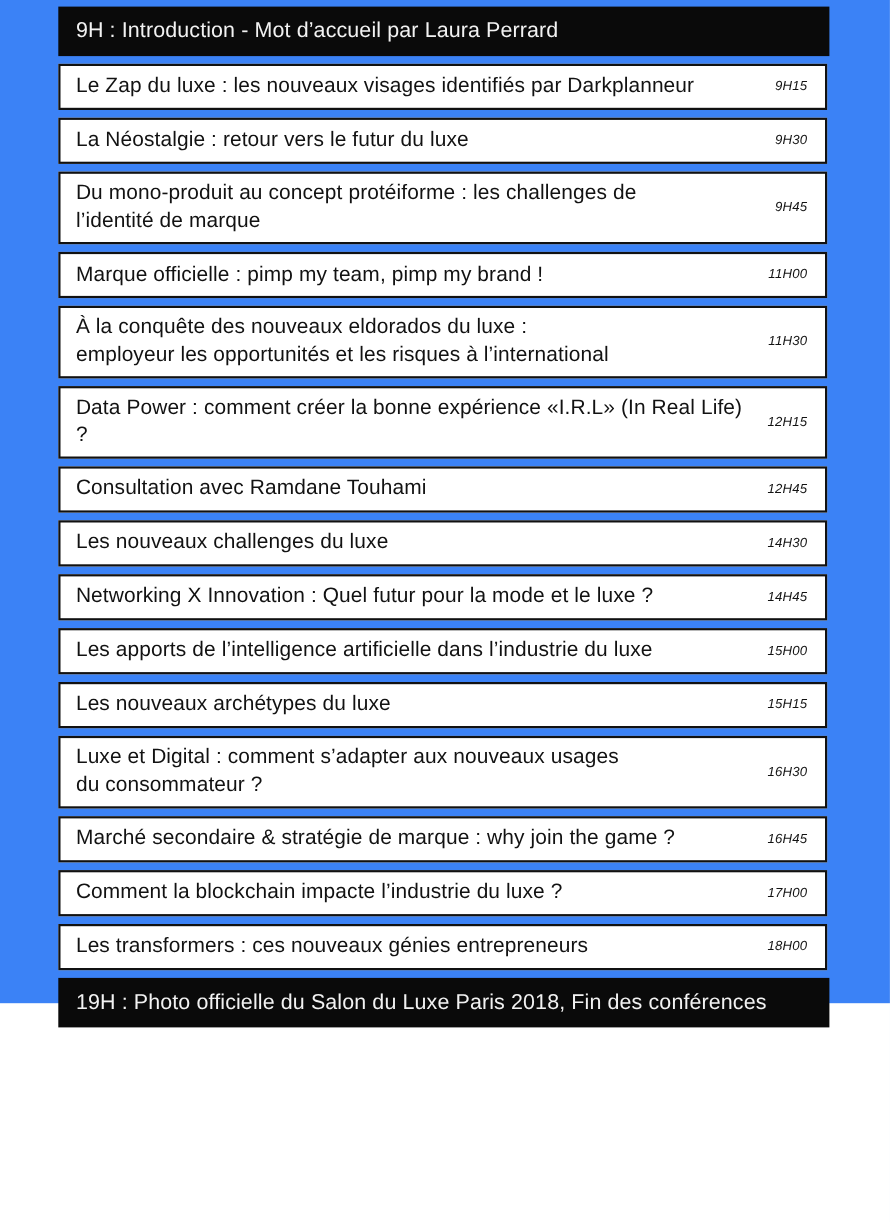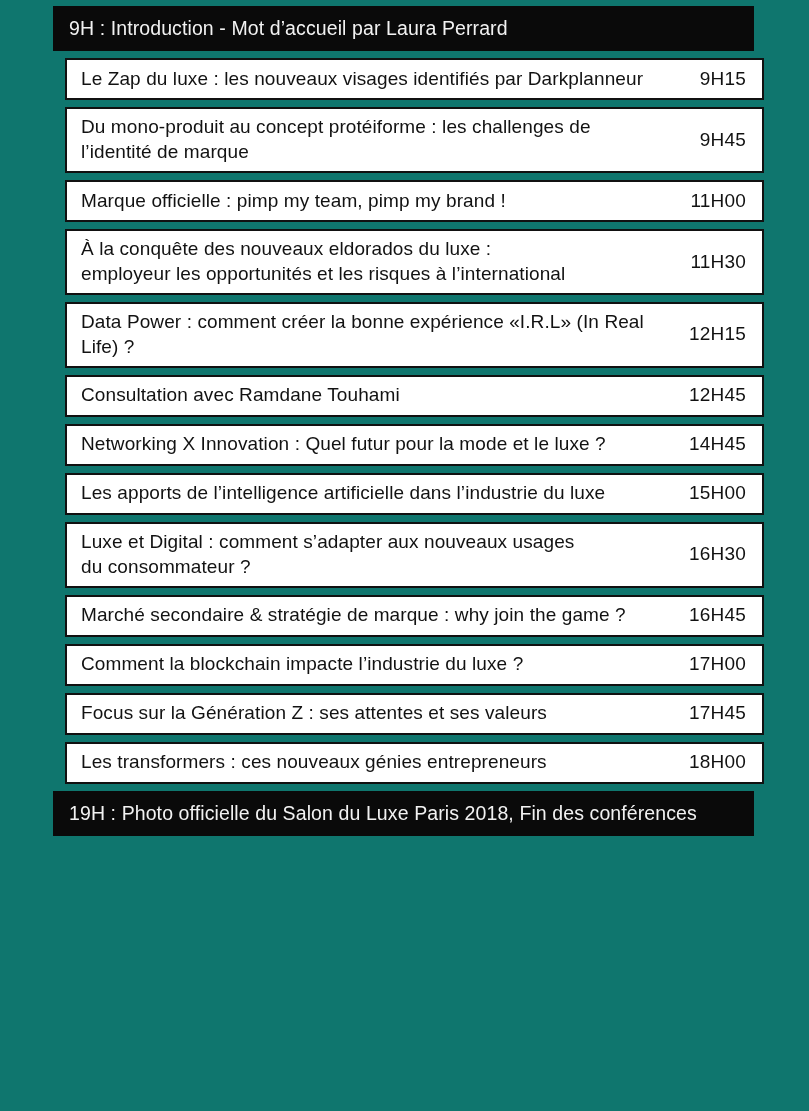--- a/index.html
+++ b/index.html
@@ -12,22 +12,22 @@
     width: 809px;
     height: 1111px;
     font-family: "Liberation Sans", "DejaVu Sans", sans-serif;
     -webkit-font-smoothing: antialiased;
     overflow: hidden;
   }
 
   .page {
     position: relative;
     width: 809px;
-    height: 1111px;
-    background: #0f766e;
+    height: 912px;
+    background: #3b82f6;
     box-sizing: border-box;
     padding-left: 26px;
   }
 
   .schedule {
     position: absolute;
     left: 53px;
     top: 6px;
     width: 701px;
   }
@@ -53,62 +53,67 @@
     white-space: pre-line;
   }
 
   
   .row {
     display: flex;
     align-items: center;
     justify-content: space-between;
     width: 699px;
     box-sizing: border-box;
-    margin-left: 12px;
+    margin-left: 0;
     margin-bottom: 7px;
     background: #ffffff;
     border: 2.5px solid #111111;
     min-height: 42px;
     padding: 5px 0 6px 0;
   }
   .row .session-title {
     font-size: 19px;
     line-height: 1.34;
     color: #121212;
     padding-left: 14px;
     padding-right: 10px;
     flex: 1 1 auto;
     white-space: pre-line;
     letter-spacing: 0.1px;
   }
   .row .session-time {
-    font-size: 19px;
+    font-size: 12px;
     line-height: 1.34;
     color: #121212;
     padding-right: 16px;
     flex: 0 0 auto;
     white-space: nowrap;
     text-align: right;
     letter-spacing: 0.2px;
+    font-style: italic;
   }
   .row.two-line { min-height: 52px; }
 
   .row:last-child, .row-header:last-child { margin-bottom: 0; }
 </style>
 </head>
 <body>
 
 <div class="page">
   <div class="schedule" id="schedule-list">
       <div class="row-header">
         <span class="session-title">9H : Introduction - Mot d’accueil par Laura Perrard</span>
       </div>
       <div class="row">
         <span class="session-title">Le Zap du luxe : les nouveaux visages identifiés par Darkplanneur</span>
         <span class="session-time">9H15</span>
+      </div>
+      <div class="row">
+        <span class="session-title">La Néostalgie : retour vers le futur du luxe</span>
+        <span class="session-time">9H30</span>
       </div>
       <div class="row two-line">
         <span class="session-title">Du mono-produit au concept protéiforme : les challenges de
 l’identité de marque</span>
         <span class="session-time">9H45</span>
       </div>
       <div class="row">
         <span class="session-title">Marque officielle :  pimp my team, pimp my brand !</span>
         <span class="session-time">11H00</span>
       </div>
@@ -119,45 +124,49 @@
       </div>
       <div class="row">
         <span class="session-title">Data Power : comment créer la bonne expérience «I.R.L» (In Real Life) ?</span>
         <span class="session-time">12H15</span>
       </div>
       <div class="row">
         <span class="session-title">Consultation avec Ramdane Touhami</span>
         <span class="session-time">12H45</span>
       </div>
       <div class="row">
+        <span class="session-title">Les nouveaux challenges du luxe</span>
+        <span class="session-time">14H30</span>
+      </div>
+      <div class="row">
         <span class="session-title">Networking X Innovation : Quel futur pour la mode et le luxe ?</span>
         <span class="session-time">14H45</span>
       </div>
       <div class="row">
         <span class="session-title">Les apports de l’intelligence artificielle dans l’industrie du luxe</span>
         <span class="session-time">15H00</span>
+      </div>
+      <div class="row">
+        <span class="session-title">Les nouveaux archétypes du luxe</span>
+        <span class="session-time">15H15</span>
       </div>
       <div class="row two-line">
         <span class="session-title">Luxe et Digital : comment s’adapter aux nouveaux usages
 du consommateur ?</span>
         <span class="session-time">16H30</span>
       </div>
       <div class="row">
         <span class="session-title">Marché secondaire &amp; stratégie de marque : why join the game ?</span>
         <span class="session-time">16H45</span>
       </div>
       <div class="row">
         <span class="session-title">Comment la blockchain impacte l’industrie du luxe ?</span>
         <span class="session-time">17H00</span>
       </div>
       <div class="row">
-        <span class="session-title">Focus sur la Génération Z : ses attentes et ses valeurs</span>
-        <span class="session-time">17H45</span>
-      </div>
-      <div class="row">
         <span class="session-title">Les transformers : ces nouveaux génies entrepreneurs</span>
         <span class="session-time">18H00</span>
       </div>
       <div class="row-header">
         <span class="session-title">19H : Photo officielle du Salon du Luxe Paris 2018, Fin des conférences</span>
       </div>
     </div>
 </div>
 
 </body></html>

